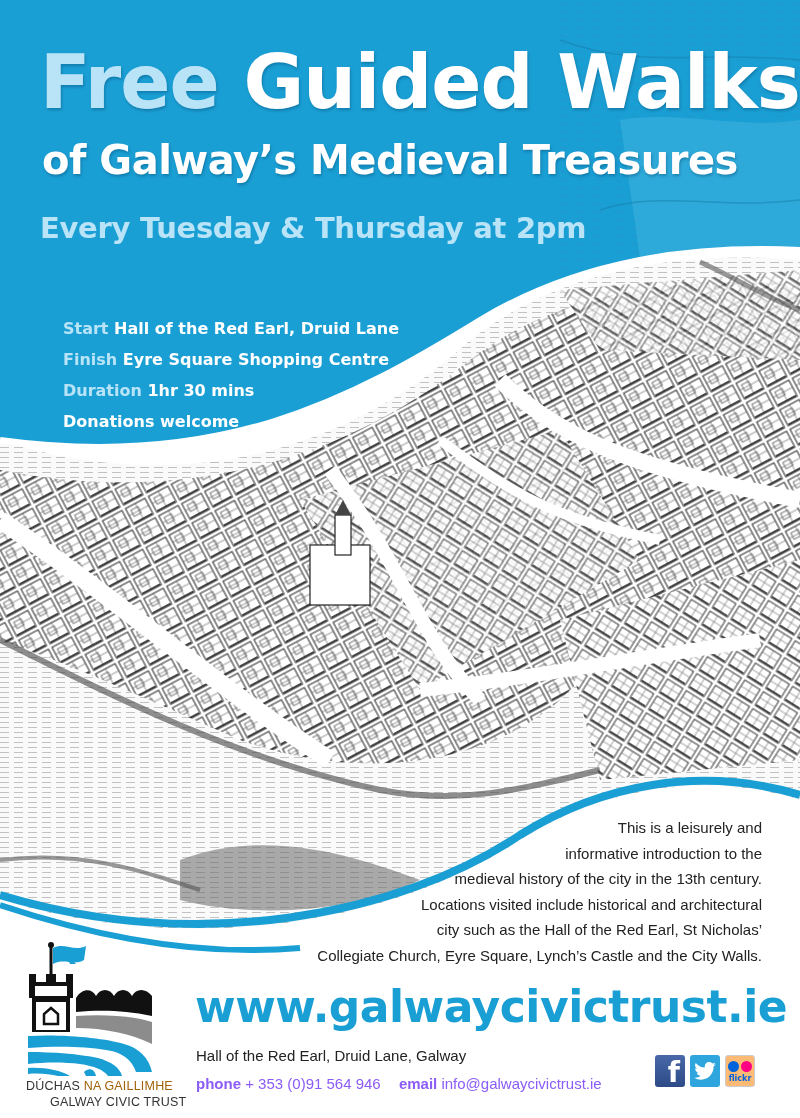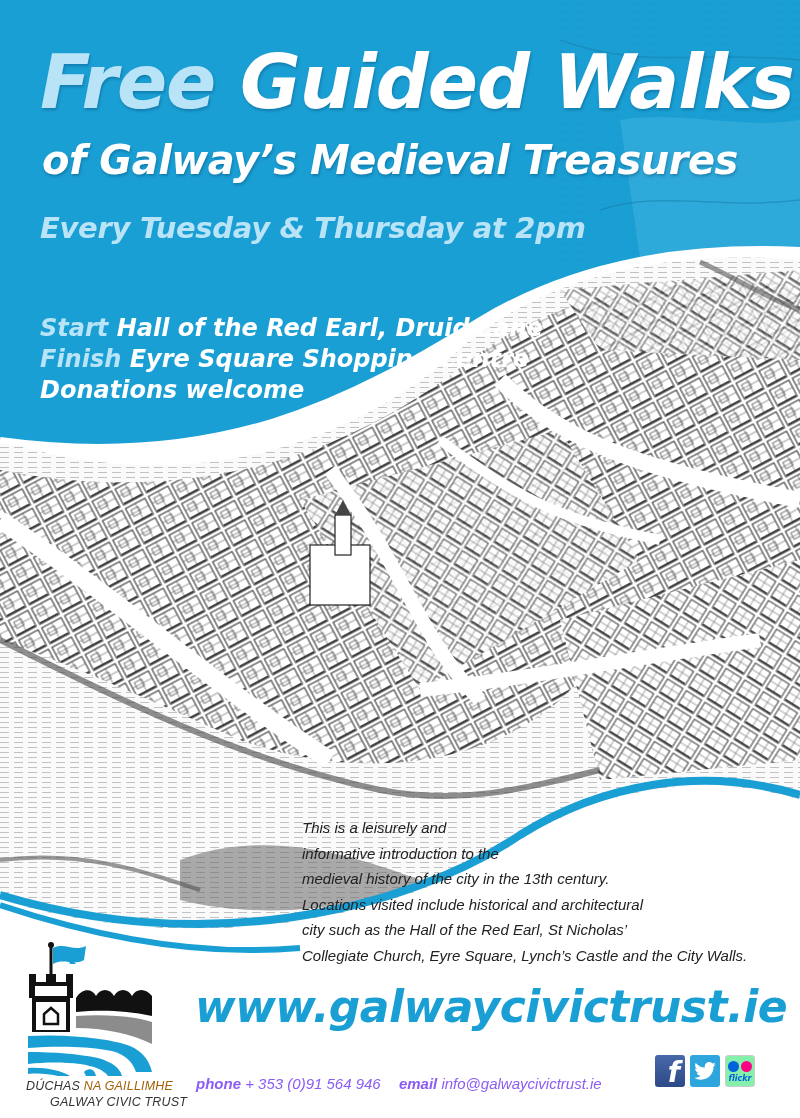--- a/index.html
+++ b/index.html
@@ -1,54 +1,54 @@
 <!DOCTYPE html>
 <html><head>
 <meta charset="utf-8">
 <style>
   html, body { margin: 0; padding: 0; }
   body { width: 800px; height: 1118px; position: relative; overflow: hidden; background: #ffffff; font-family: "DejaVu Sans", sans-serif; }
-  .poster { position: absolute; inset: 0; width: 800px; height: 1118px; overflow: hidden; font-style: italic; }
+  .poster { position: absolute; inset: 0; width: 800px; height: 1118px; overflow: hidden; }
 
   
   .map { position: absolute; left: 0; top: 0; width: 800px; height: 1118px; }
   .map svg { display: block; }
 
   
   .title-line1 { position: absolute; left: 40px; top: 45px; font-family: "DejaVu Sans", sans-serif; font-weight: bold; font-size: 74px; letter-spacing: -1px; color: #ffffff; white-space: nowrap; line-height: 1; text-shadow: 1px 2px 3px rgba(0,60,100,0.35); }
   .title-line1 .free { color: #b9e4f8; }
   .title-line2 { position: absolute; left: 42px; top: 140px; font-family: "DejaVu Sans", sans-serif; font-weight: bold; font-size: 40px; letter-spacing: -0.5px; color: #ffffff; white-space: nowrap; line-height: 1; text-shadow: 1px 2px 3px rgba(0,60,100,0.35); }
   .schedule { position: absolute; left: 40px; top: 214px; font-size: 29px; font-weight: bold; color: #b9e4f8; white-space: nowrap; line-height: 1; letter-spacing: -0.3px; }
   .byline { position: absolute; left: 40px; top: 262px; font-size: 18px; font-weight: bold; color: #b9e4f8; white-space: nowrap; line-height: 1; }
 
   .details { position: absolute; left: 40px; top: 313px; }
-  .detail-row { font-size: 24px; font-weight: bold; color: #ffffff; line-height: 31px; white-space: nowrap; }
+  .detail-row { font-size: 16px; font-weight: bold; color: #ffffff; line-height: 31px; white-space: nowrap; margin-left: 23px; }
   .detail-row .lbl { color: #b9e4f8; }
 
   
-  .desc { position: absolute; right: 38px; top: 815px; width: 460px; text-align: left; font-family: "Liberation Sans", sans-serif; font-size: 15px; color: #222222; line-height: 25.5px; }
+  .desc { position: absolute; right: 38px; top: 815px; width: 460px; text-align: right; font-family: "Liberation Sans", sans-serif; font-size: 15px; color: #222222; line-height: 25.5px; }
   .desc div { white-space: nowrap; }
 
   
   .logo { position: absolute; left: 24px; top: 940px; width: 150px; height: 170px; }
   .logo-text1 { position: absolute; left: 26px; top: 1079px; font-family: "Liberation Sans", sans-serif; font-size: 12.5px; color: #333; white-space: nowrap; letter-spacing: 0.2px; }
   .logo-text1 .hl { color: #a16207; }
   .logo-text2 { position: absolute; left: 26px; top: 1095px; font-family: "Liberation Sans", sans-serif; font-size: 12.5px; color: #333; white-space: nowrap; letter-spacing: 0.2px; margin-left: 24px; }
 
   .website { position: absolute; left: 195px; top: 985px; font-family: "DejaVu Sans", sans-serif; font-weight: bold; font-size: 44px; color: #1a9fd4; white-space: nowrap; letter-spacing: -0.5px; line-height: 1; text-decoration: none; }
   .address { position: absolute; left: 196px; top: 1047px; font-family: "Liberation Sans", sans-serif; font-size: 15px; color: #222; white-space: nowrap; }
   .contact { position: absolute; left: 196px; top: 1075px; font-family: "Liberation Sans", sans-serif; font-size: 15px; color: #8b5cf6; white-space: nowrap; }
   .contact b { font-weight: bold; }
   .contact .gap { display: inline-block; width: 14px; }
 
   .social { position: absolute; left: 655px; top: 1055px; display: flex; gap: 5px; }
   .social-icon { width: 30px; height: 32px; border-radius: 3px; display: flex; align-items: center; justify-content: center; cursor: pointer; position: relative; }
   .fb { background: linear-gradient(180deg, #4868a8, #2c4a86); color: #fff; font-family: "DejaVu Sans", sans-serif; font-weight: bold; font-size: 28px; align-items: flex-end; justify-content: flex-end; padding-right: 5px; box-sizing: border-box; overflow: hidden; line-height: 1; }
   .tw { background: #2ea5dd; }
-  .fl { background: #86efac; border: 1px solid #ccc; box-sizing: border-box; flex-direction: column; }
+  .fl { background: #fdba74; border: 1px solid #ccc; box-sizing: border-box; flex-direction: column; }
   .fl .dots { display: flex; gap: 2px; margin-top: 2px; }
   .fl .dot1 { width: 11px; height: 11px; border-radius: 50%; background: #0063dc; }
   .fl .dot2 { width: 11px; height: 11px; border-radius: 50%; background: #ff0084; }
   .fl .txt { font-family: "DejaVu Sans", sans-serif; font-size: 8px; font-weight: bold; color: #0063dc; margin-top: 2px; }
 </style>
 </head>
 <body>
 
 <div class="poster">
 
@@ -133,20 +133,24 @@
 
   <div class="details">
     <div class="detail-row">
       <span class="lbl">Start</span>
       <span>Hall of the Red Earl, Druid Lane</span>
     </div>
     <div class="detail-row">
       <span class="lbl">Finish</span>
       <span>Eyre Square Shopping Centre</span>
     </div>
+    <div class="detail-row">
+      <span class="lbl">Duration</span>
+      <span>1hr 30 mins</span>
+    </div>
     <div class="detail-row">Donations welcome</div>
   </div>
 
   <div class="desc">
     <div>This is a leisurely and</div>
     <div>informative introduction to the</div>
     <div>medieval history of the city in the 13th century.</div>
     <div>Locations visited include historical and architectural</div>
     <div>city such as the Hall of the Red Earl, St Nicholas’</div>
     <div>Collegiate Church, Eyre Square, Lynch’s Castle and the City Walls.</div>
@@ -175,20 +179,21 @@
       <path d="M4 128 C 20 127, 36 130, 46 136 L 34 136 C 26 134, 14 133, 4 134 Z" fill="#1a9fd4"></path>
       <path d="M60 132 C 64 128, 70 128, 72 136 L 62 136 Z" fill="#1a9fd4"></path>
     </svg>
   </div>
   <div class="logo-text1">
     <span>DÚCHAS </span><span class="hl">NA GAILLIMHE</span>
   </div>
   <div class="logo-text2">GALWAY CIVIC TRUST</div>
 
   <a class="website">www.galwaycivictrust.ie</a>
+  <div class="address">Hall of the Red Earl, Druid Lane, Galway</div>
   <div class="contact">
     <b>phone</b>
     <span>+ 353 (0)91 564 946</span><span class="gap"></span>
     <b>email</b>
     <span>info@galwaycivictrust.ie</span>
   </div>
 
   <div class="social">
     <div class="social-icon fb">
       <span>f</span>

